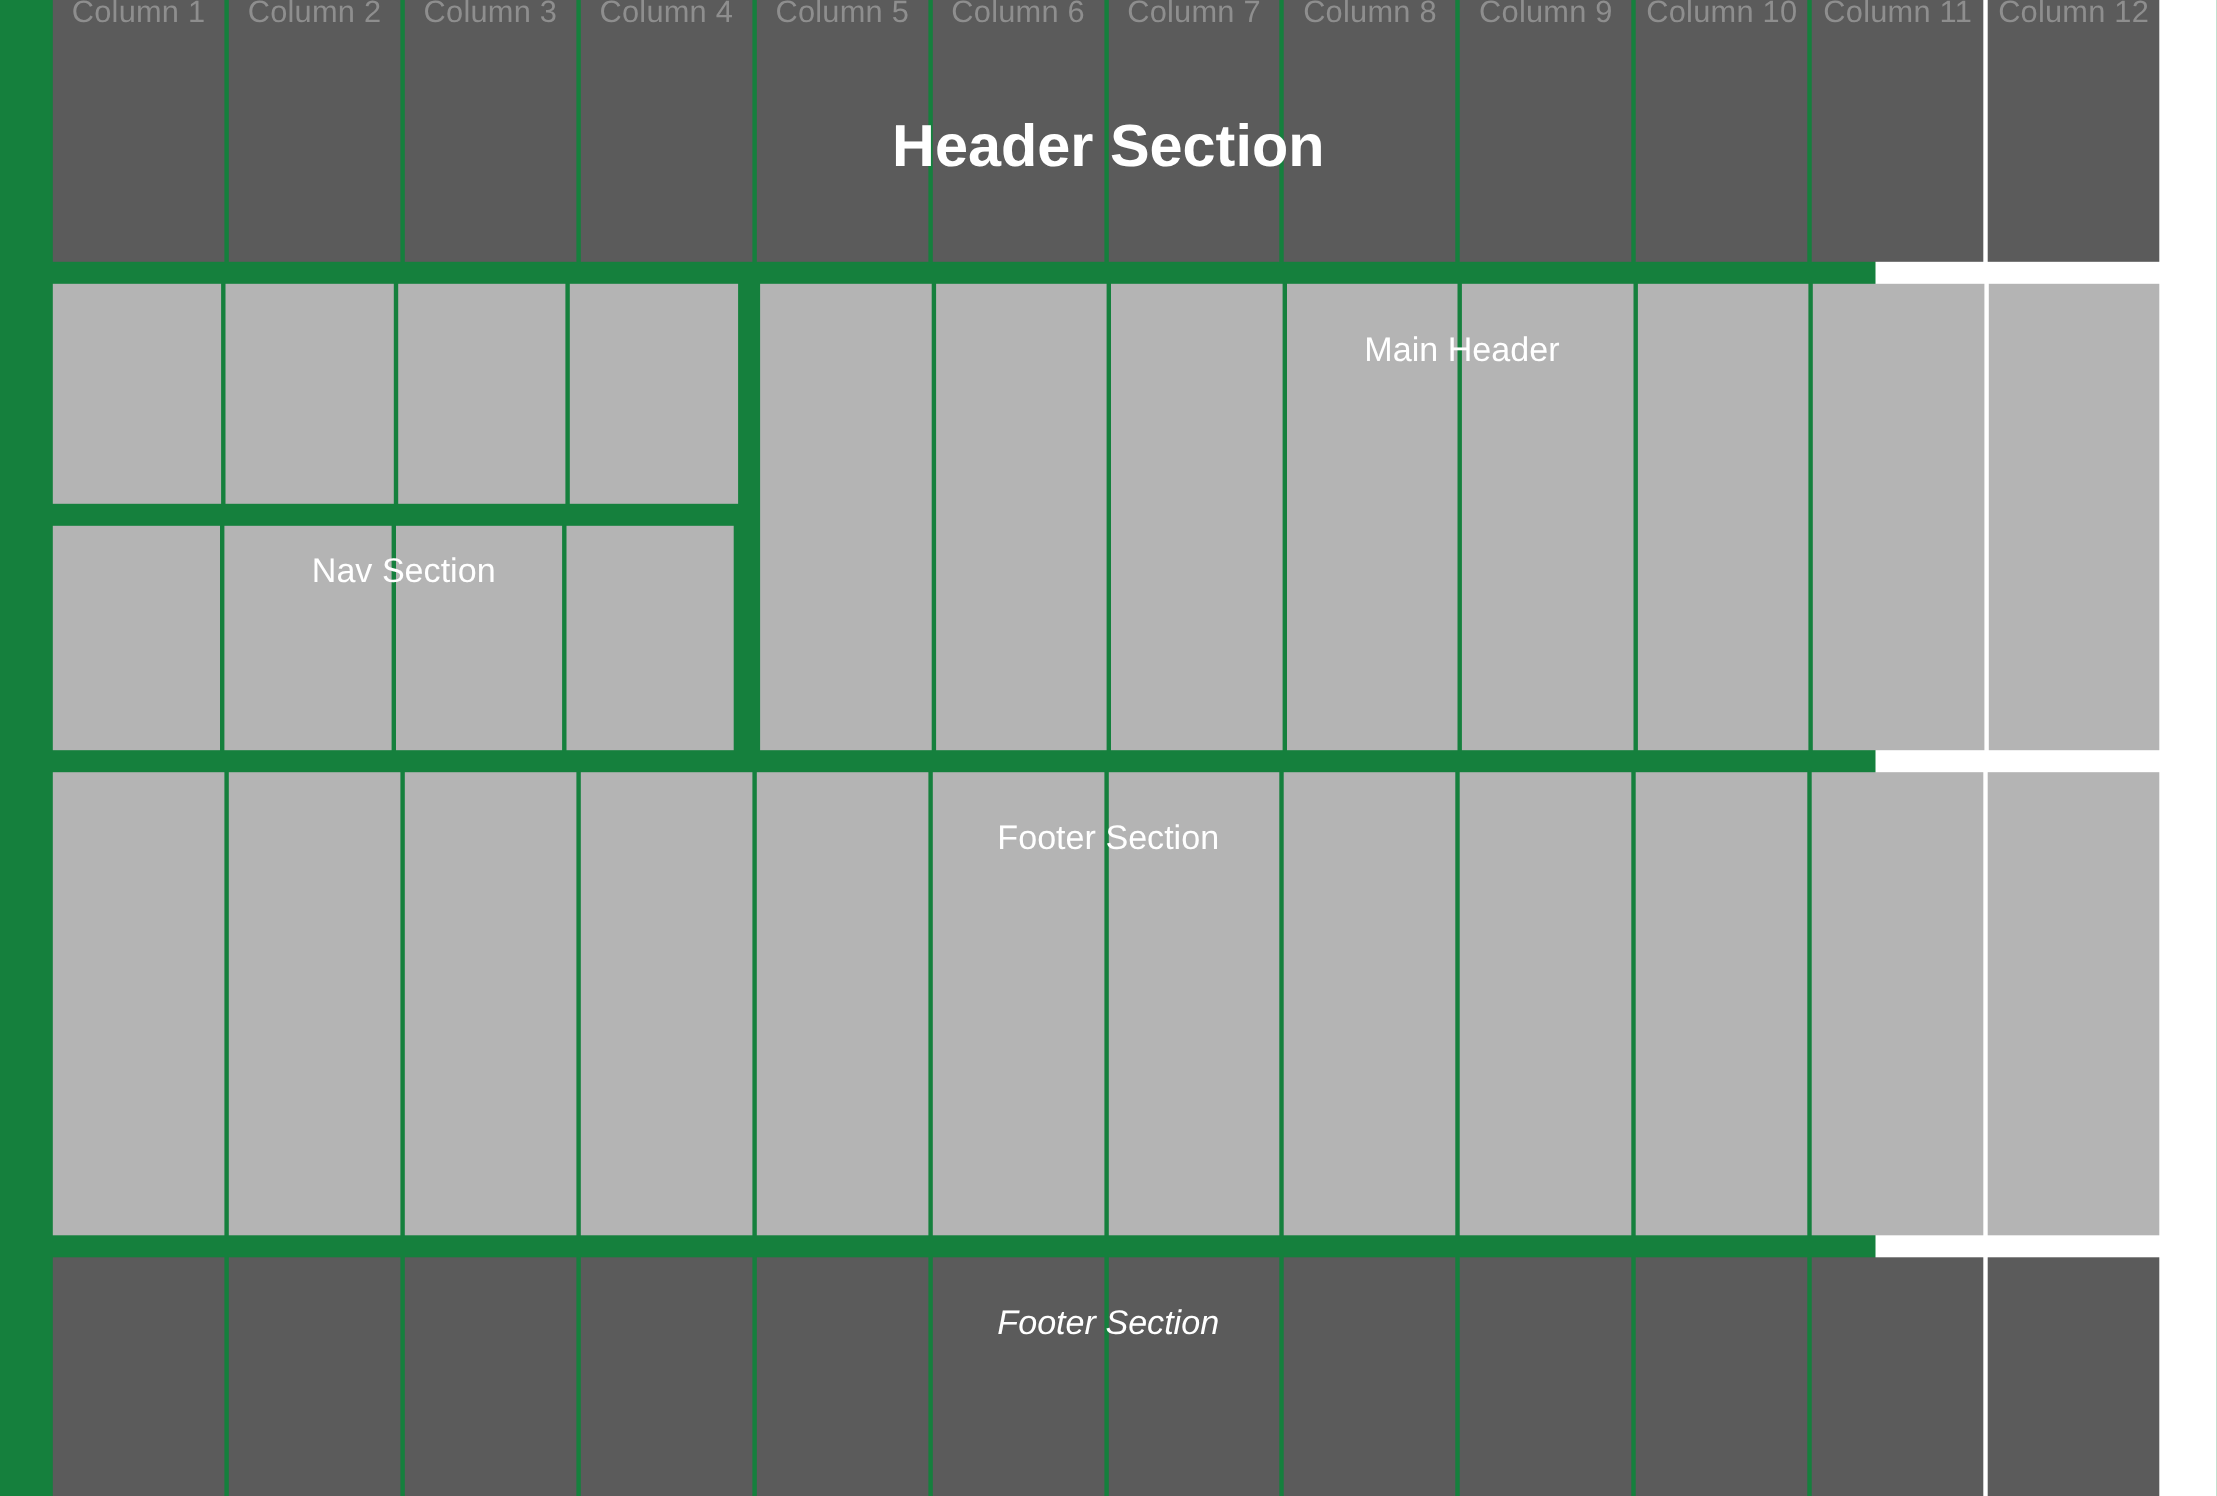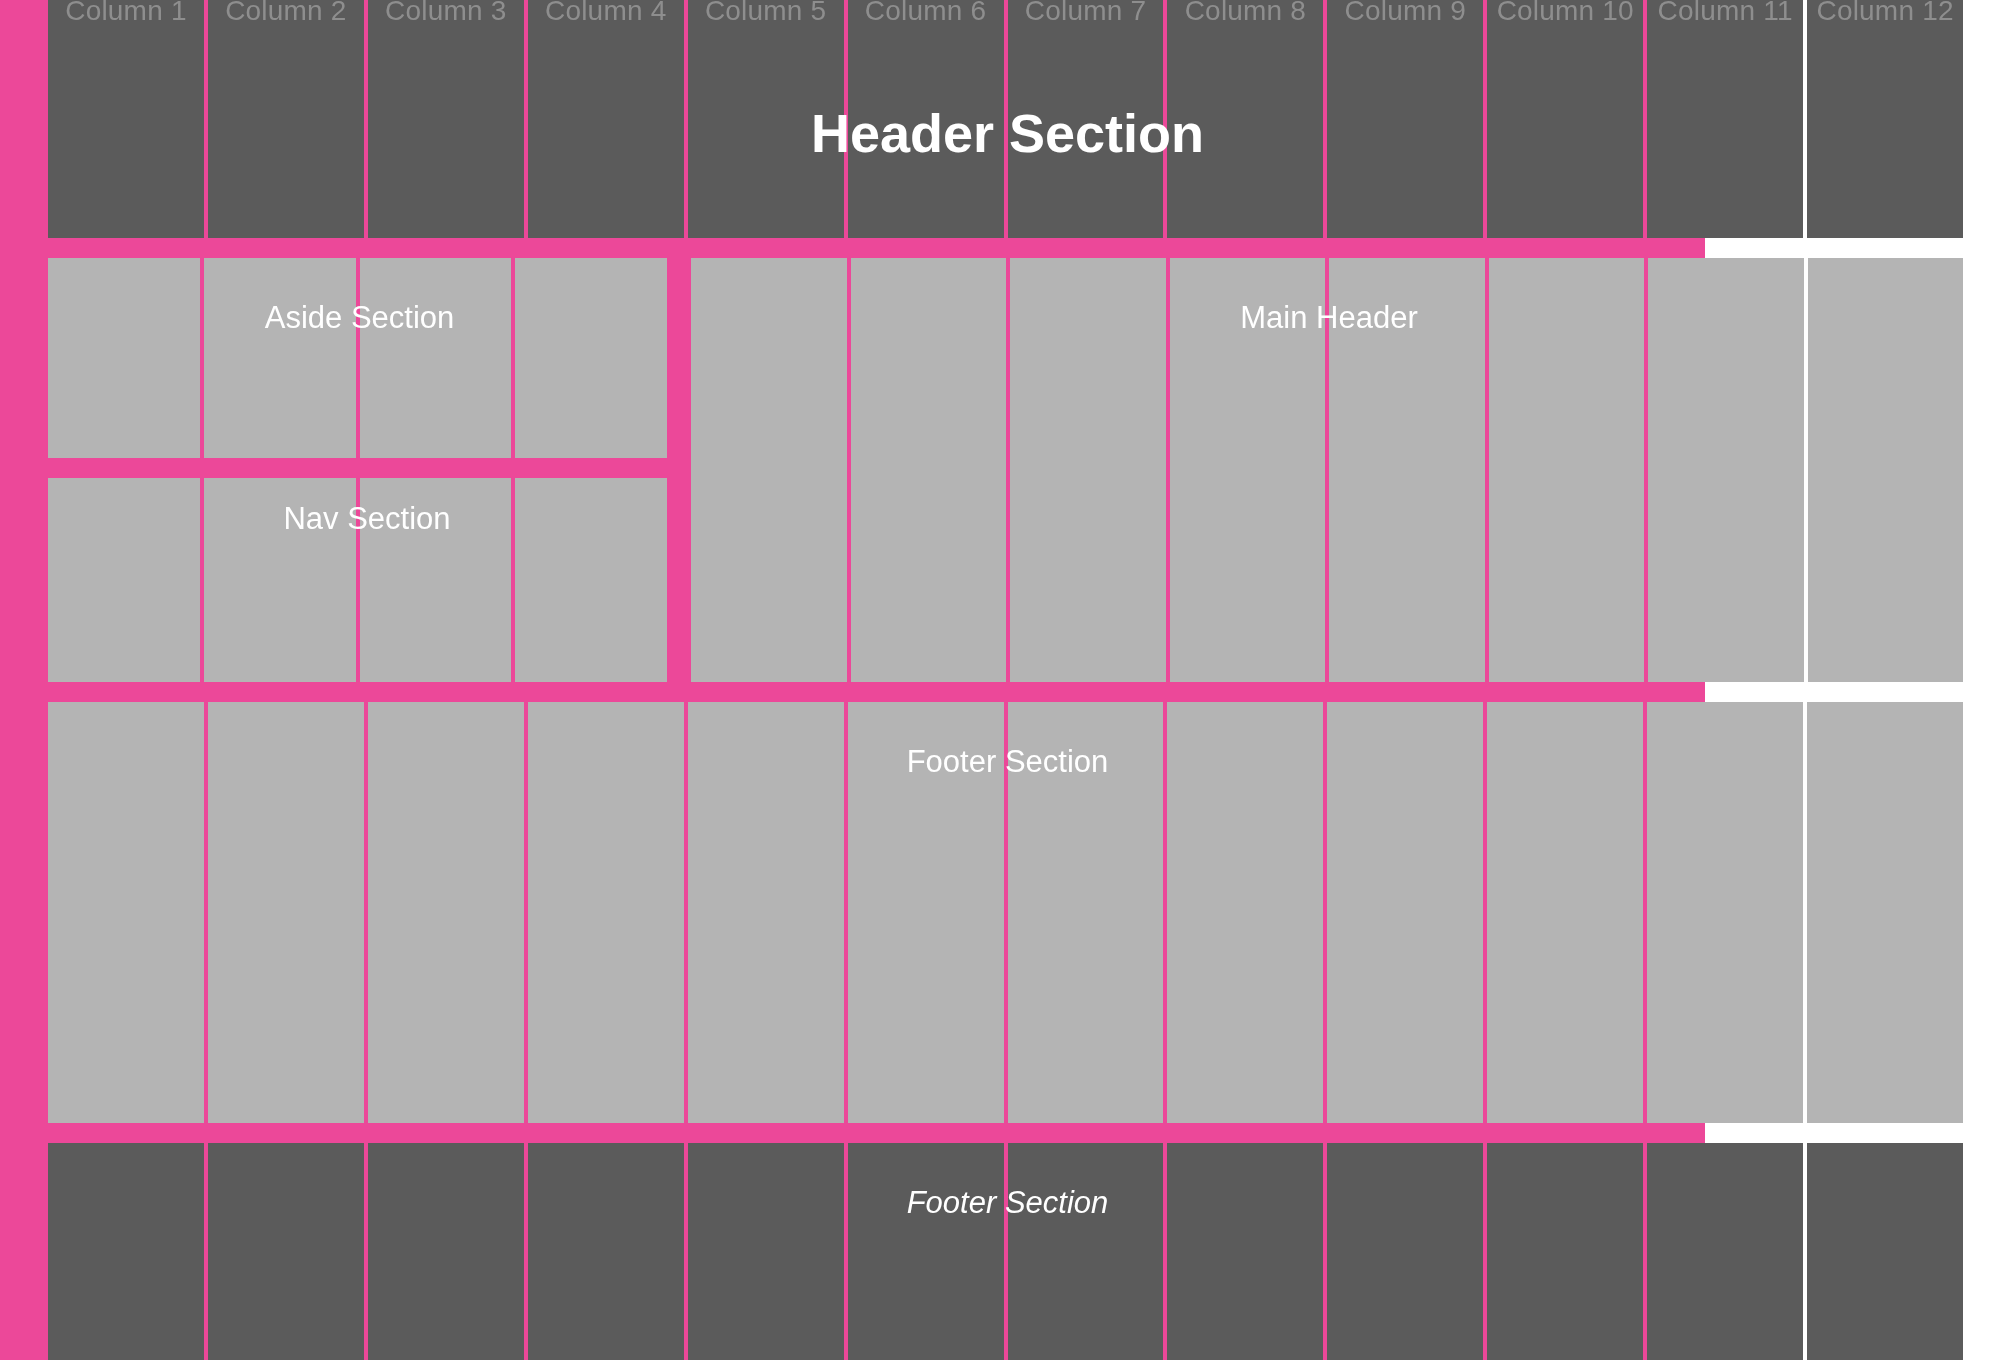--- a/index.html
+++ b/index.html
@@ -12,21 +12,21 @@
   }
   body {
     font-family: "Liberation Sans", sans-serif;
     -webkit-font-smoothing: antialiased;
   }
 
   #page {
     position: relative;
     width: 1705px;
     height: 1360px;
-    background: #ec4899;
+    background: #15803d;
   }
 
   
   .region {
     position: absolute;
     display: flex;
     box-sizing: border-box;
   }
 
   .col {
@@ -135,21 +135,20 @@
         <span class="col-caption">Column 12</span>
       </div>
     <div class="region-label label-header">Header Section</div>
   </div>
 
   <div class="region" id="aside-region">
     <div class="col light"></div>
     <div class="col light"></div>
     <div class="col light"></div>
     <div class="col light"></div>
-    <div class="region-label label-plain">Aside Section</div>
   </div>
 
   <div class="region" id="nav-region">
     <div class="col light"></div>
     <div class="col light"></div>
     <div class="col light"></div>
     <div class="col light"></div>
     <div class="region-label label-plain">Nav Section</div>
   </div>
 

